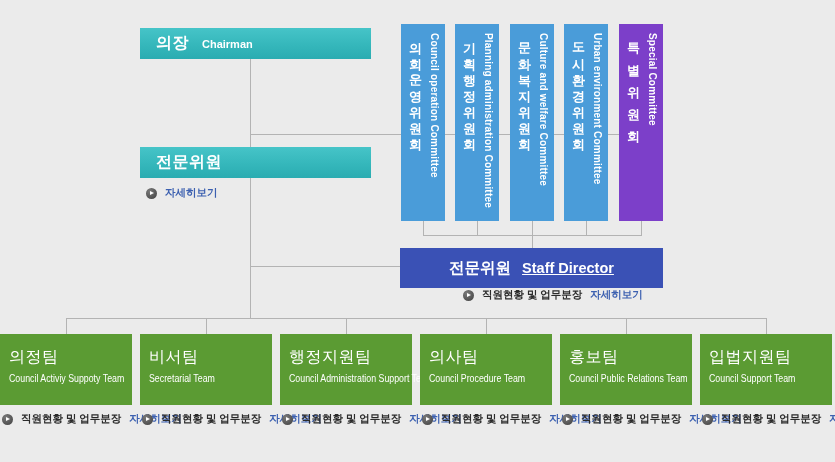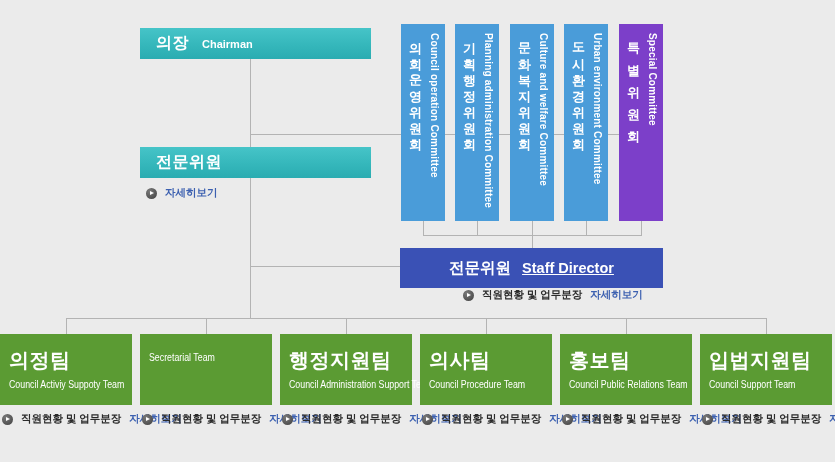--- a/index.html
+++ b/index.html
@@ -54,21 +54,21 @@
   }
   .staff-box .ko{font-size:15.5px;font-weight:bold;}
   .staff-box .en{font-size:14.5px;font-weight:bold;text-decoration:underline;}
 
   
   .team-box{
     position:absolute;top:334px;width:132px;height:71px;z-index:2;
     background:#5b9b33;color:#fff;
     padding:13px 6px 0 9px;box-sizing:border-box;
   }
-  .team-ko{font-size:20px;font-weight:bold;letter-spacing:0.5px;}
+  .team-ko{font-size:16px;font-weight:normal;letter-spacing:0.5px;}
   .team-en{
     font-size:10px;margin-top:5px;white-space:nowrap;
     transform:scaleX(0.88);transform-origin:left center;
   }
 
   
   .detail-link{
     position:absolute;z-index:2;
     display:flex;align-items:center;gap:8px;
     font-size:10.5px;font-weight:bold;color:#2b2b2b;
@@ -155,20 +155,21 @@
     <span class="link-icon"></span>
     <span class="link-prefix">직원현황 및 업무분장</span>
     <span class="link-more">자세히보기</span>
   </div>
 
   <div class="team-box" style="left:0px">
     <div class="team-ko">의정팀</div>
     <div class="team-en">Council Activiy Suppoty Team</div>
   </div>
   <div class="team-box" style="left:140px">
+    <div class="team-ko">비서팀</div>
     <div class="team-en">Secretarial Team</div>
   </div>
   <div class="team-box" style="left:280px">
     <div class="team-ko">행정지원팀</div>
     <div class="team-en">Council Administration Support Team</div>
   </div>
   <div class="team-box" style="left:420px">
     <div class="team-ko">의사팀</div>
     <div class="team-en">Council Procedure Team</div>
   </div>

